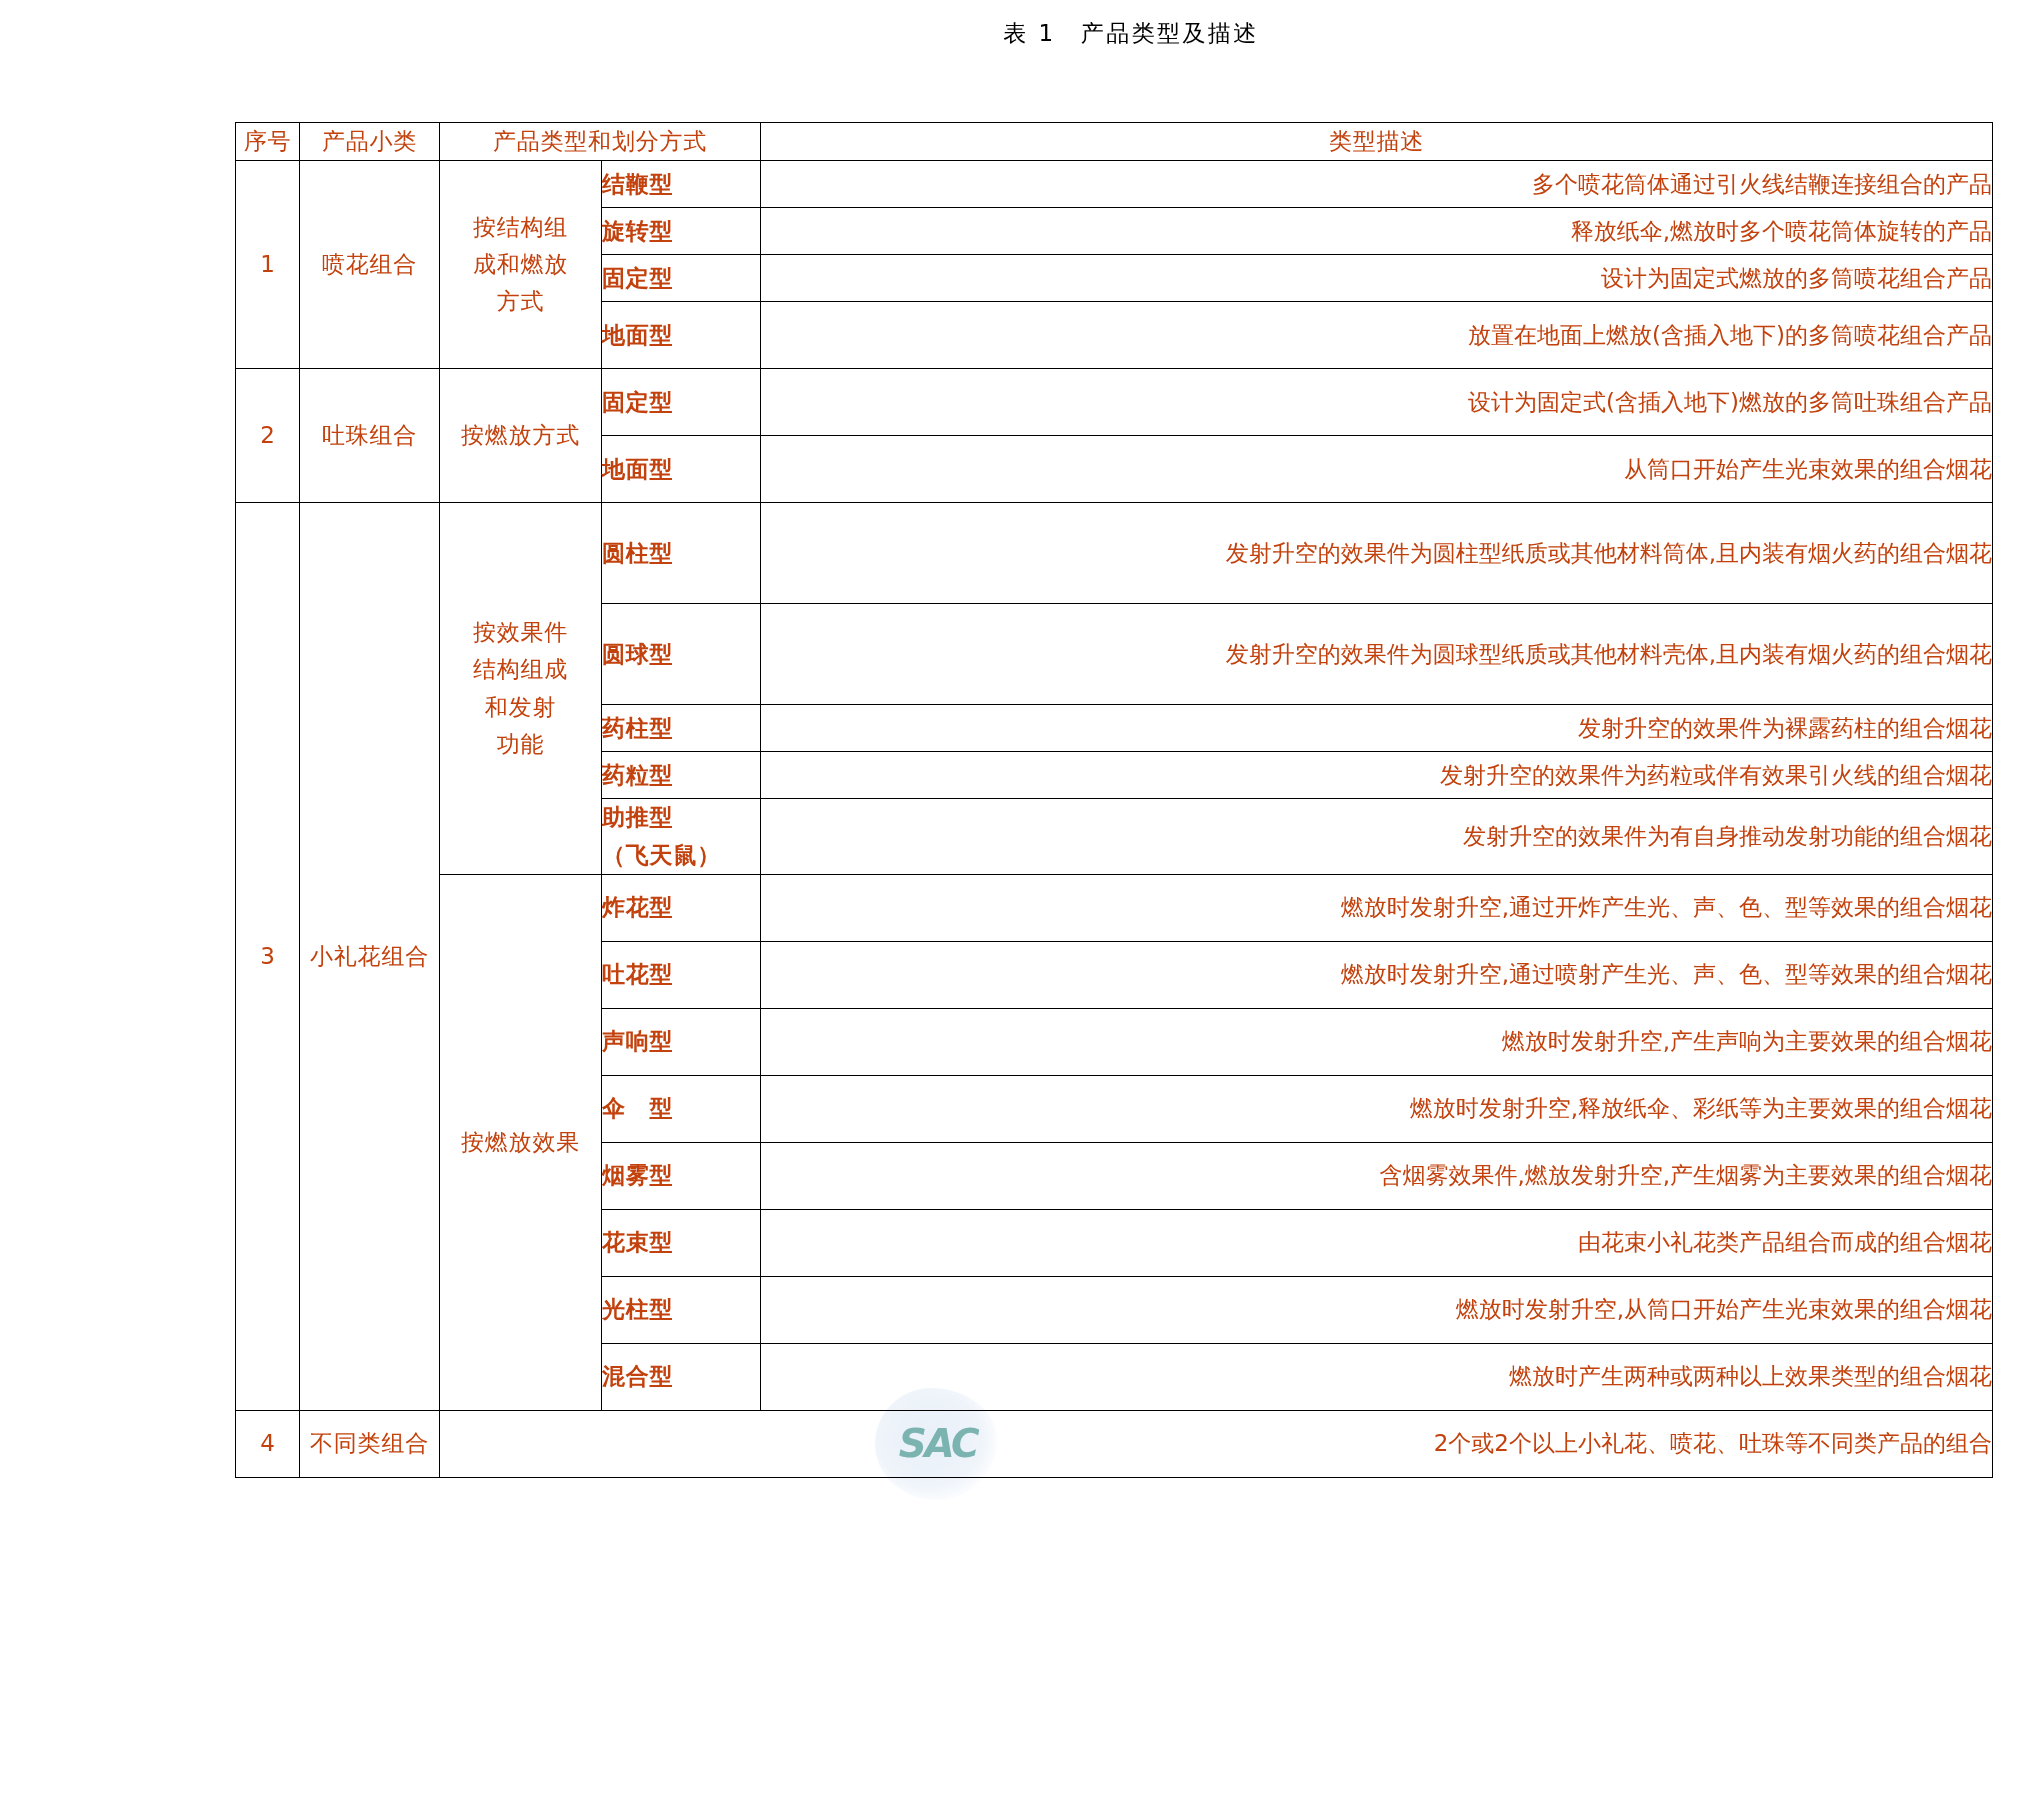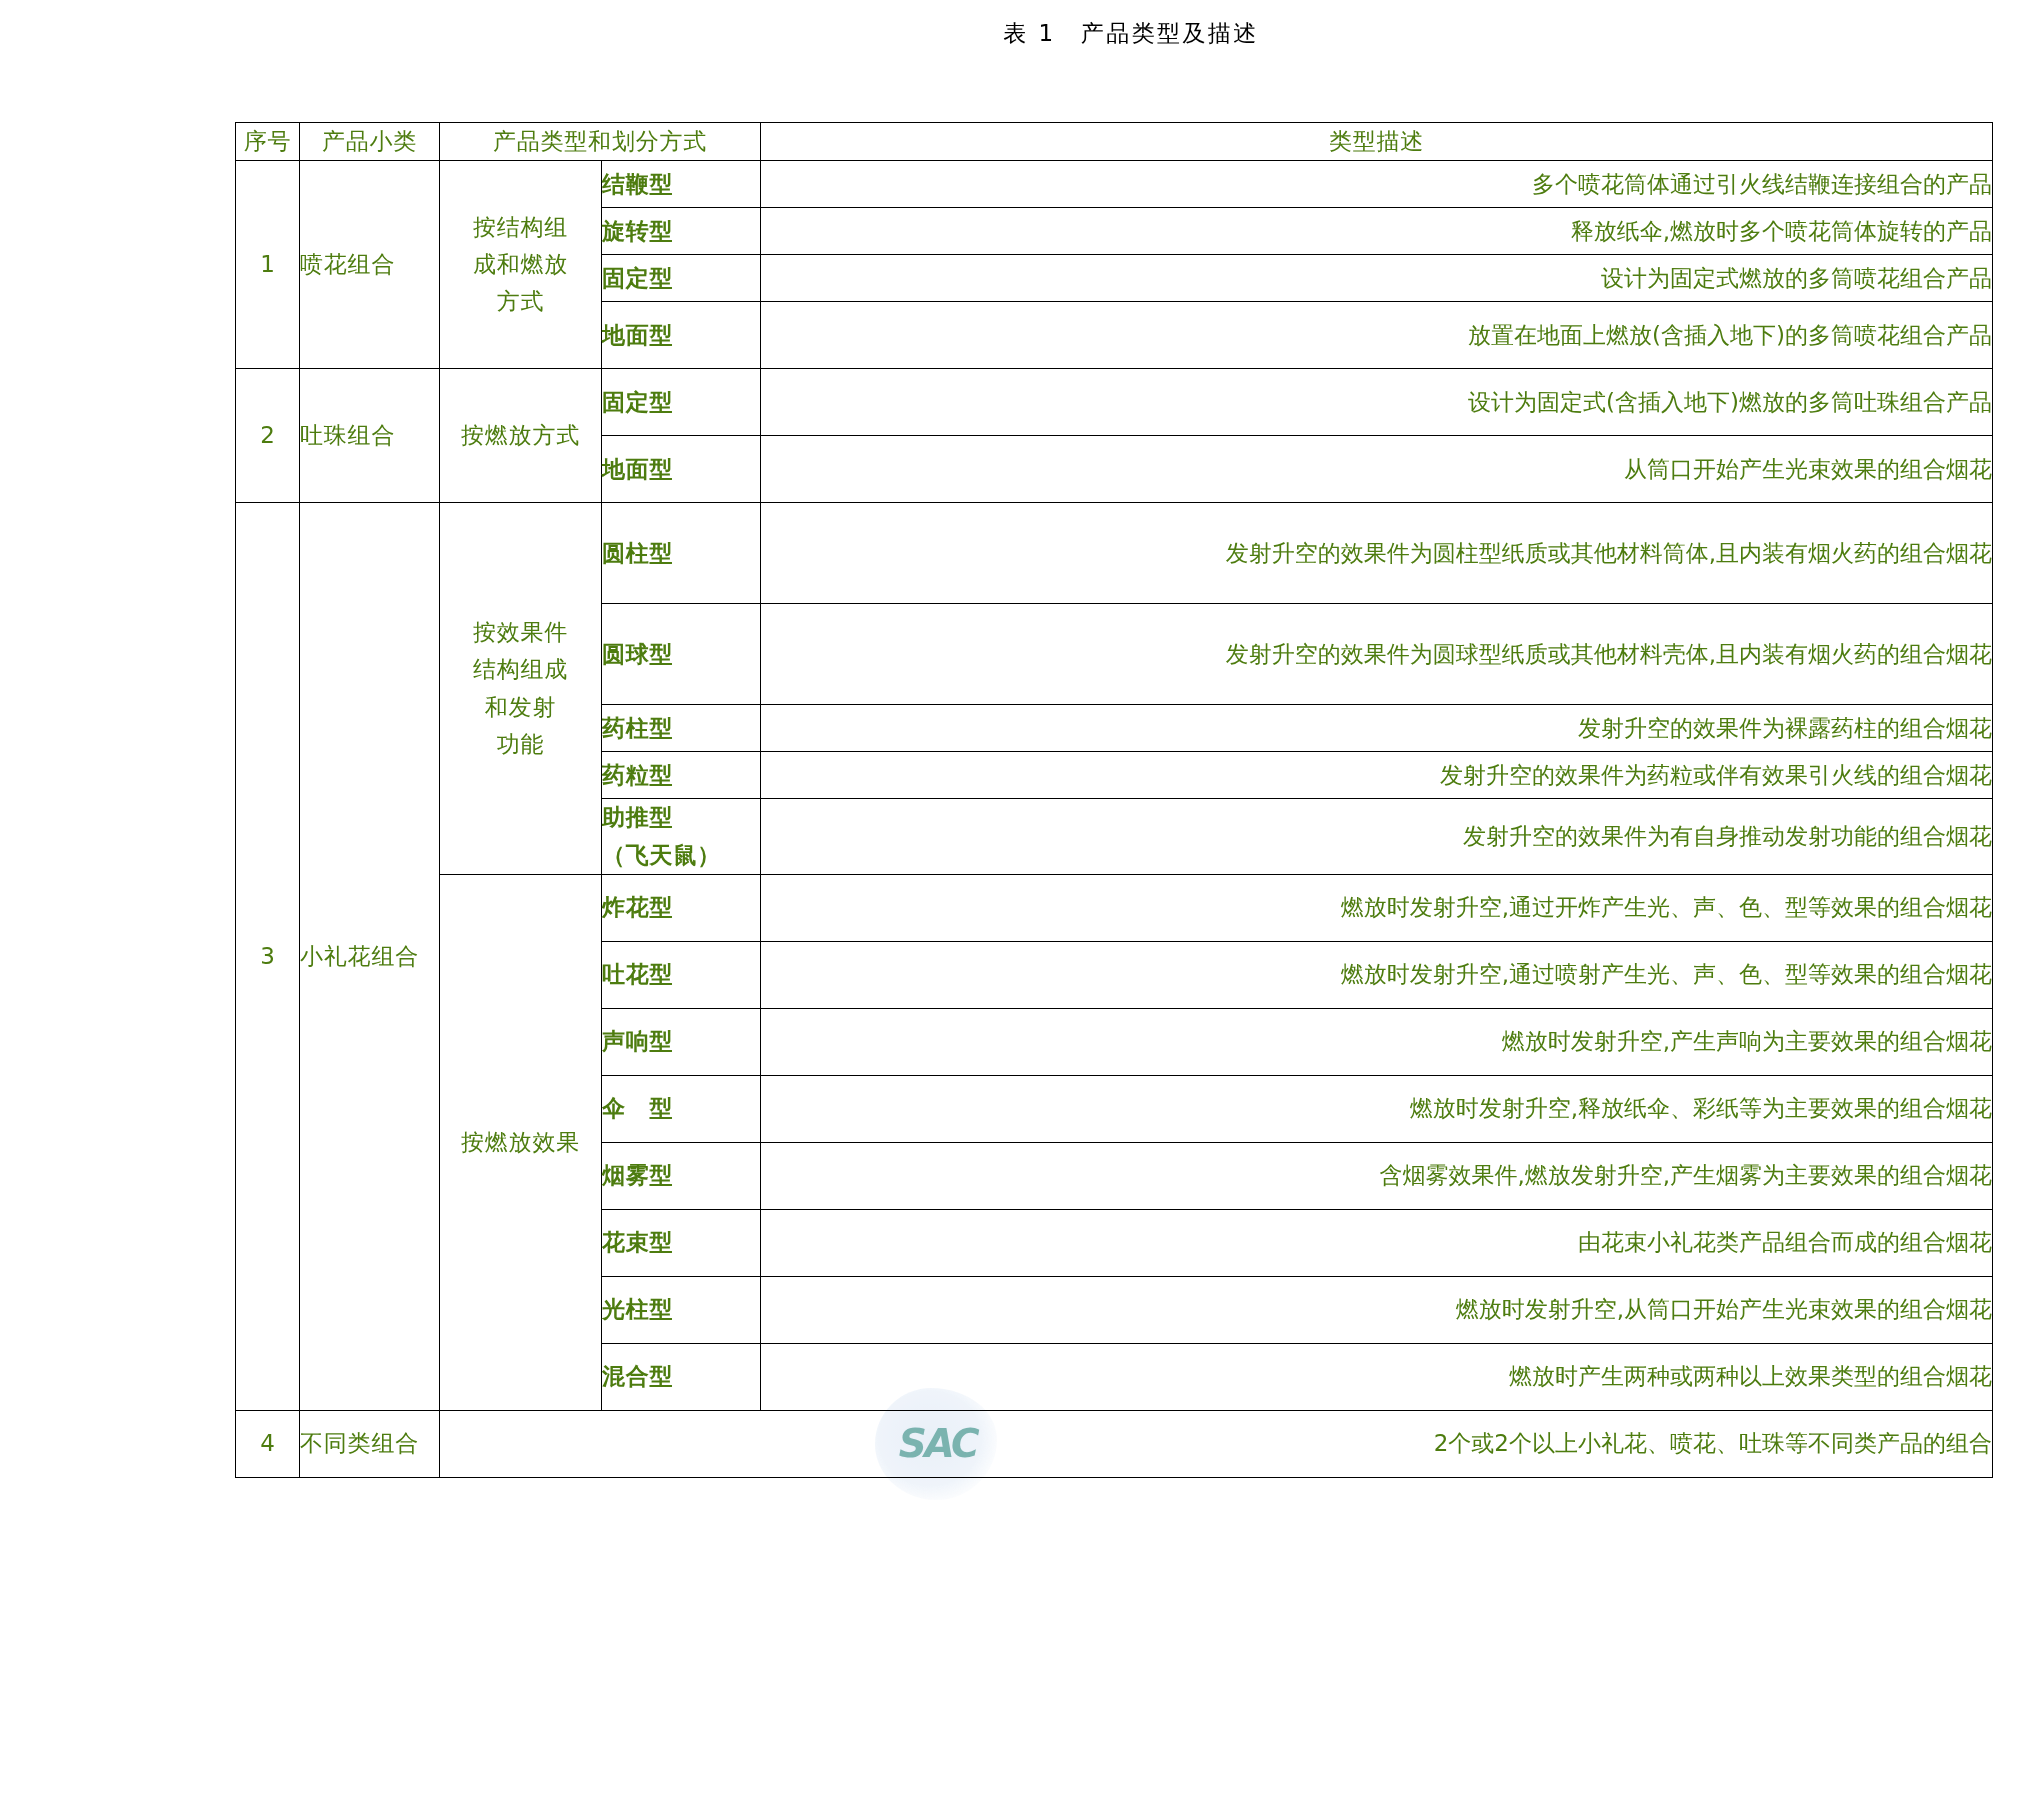--- a/index.html
+++ b/index.html
@@ -87,34 +87,34 @@
     width: 1758px;
     table-layout: fixed;
     background: transparent;
   }
   table.main td {
     border: 1.2px solid #000000;
     font-size: 23px;
     line-height: 1.62;
     padding: 0;
     vertical-align: middle;
-    color: #4d7c0f;
+    color: #c2410c;
     background: transparent;
   }
   .outer-top td { border-top-width: 2.8px; }
 
   
   col.c-seq   { width: 64px; }
   col.c-sub   { width: 140px; }
   col.c-meth  { width: 162px; }
   col.c-type  { width: 159px; }
   col.c-desc  { width: 1232px; }
 
   .seq-cell   { text-align: center; font-size: 23.6px; }
-  .sub-cell   { text-align: left; font-size: 23.6px; letter-spacing: 0.8px; }
+  .sub-cell   { text-align: center; font-size: 23.6px; letter-spacing: 0.8px; }
   .meth-cell  { text-align: center; font-size: 23.6px; letter-spacing: 0.8px; line-height: 2.05; }
   .type-cell  { text-align: left; font-size: 23px; letter-spacing: 0.8px; font-weight: bold; }
   .desc-cell  { text-align: right; font-size: 23px; padding-left: 10.6px; padding-right: 7.3px; line-height: 1.78; }
   .hdr-cell   { text-align: center; font-size: 23.6px; letter-spacing: 0.8px; padding: 9px 0; }
 
   .rowh-short { height: 46px; }
   .rowh-med   { height: 66px; }
   .rowh-tall  { height: 100px; }
 
   .meth-lines { display: block; }

